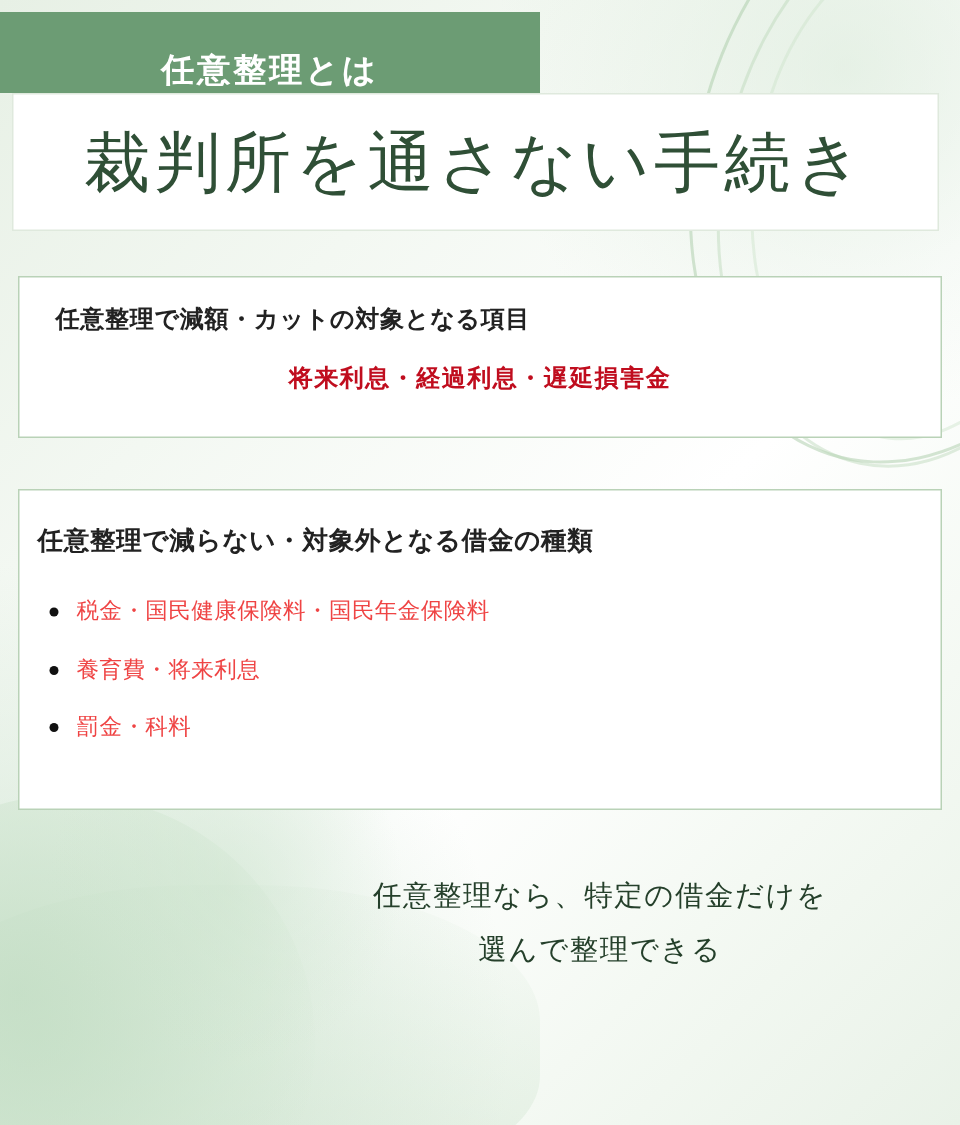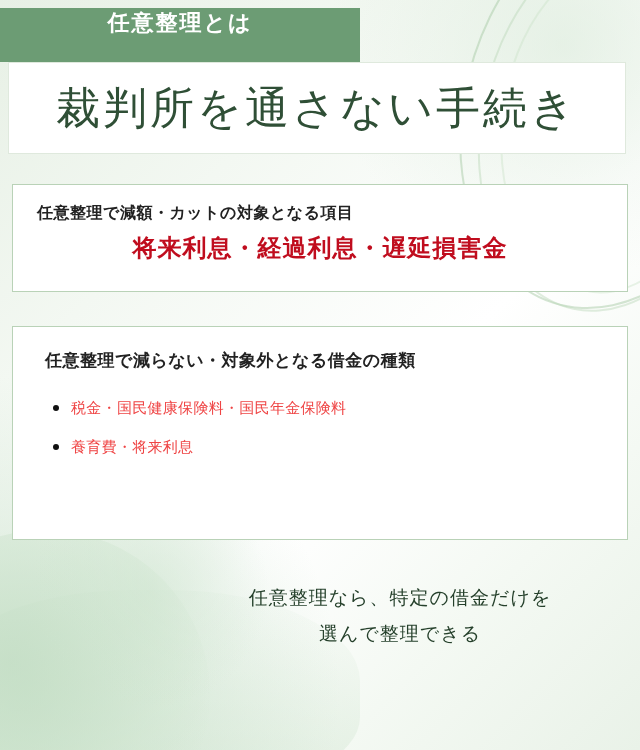--- a/index.html
+++ b/index.html
@@ -62,21 +62,21 @@
 
   
   .header-tab {
     position: absolute;
     left: 0;
     top: 8px;
     width: 360px;
     height: 54px;
     background: #6c9c74;
     display: flex;
-    align-items: flex-start;
+    align-items: flex-end;
     justify-content: center;
   }
   .header-tab-text {
     color: #ffffff;
     font-size: 22px;
     font-weight: 700;
     letter-spacing: 2px;
   }
 
   .title-band {
@@ -113,34 +113,34 @@
     height: 108px;
     padding: 18px 24px 0 24px;
   }
   .card-a-heading {
     font-size: 16px;
     font-weight: 700;
     color: #222222;
     letter-spacing: 0.5px;
   }
   .card-a-emphasis {
-    margin-top: 8px;
+    margin-top: 18px;
     text-align: center;
-    font-size: 24px;
+    font-size: 16px;
     font-weight: 700;
     color: #c00d1e;
     letter-spacing: 1px;
   }
 
   .card-b {
     left: 12px;
     top: 326px;
     width: 616px;
     height: 214px;
-    padding: 22px 28px 0 32px;
+    padding: 22px 28px 0 12px;
   }
   .card-b-heading {
     font-size: 17px;
     font-weight: 700;
     color: #222222;
     letter-spacing: 0.5px;
   }
   .bullet-list {
     margin: 26px 0 0 0;
     padding: 0 0 0 26px;
@@ -201,20 +201,21 @@
   <div class="card card-a">
     <div class="card-a-heading">任意整理で減額・カットの対象となる項目</div>
     <div class="card-a-emphasis">将来利息・経過利息・遅延損害金</div>
   </div>
 
   <div class="card card-b">
     <div class="card-b-heading">任意整理で減らない・対象外となる借金の種類</div>
     <ul class="bullet-list">
       <li>税金・国民健康保険料・国民年金保険料</li>
       <li>養育費・将来利息</li>
+      <li>罰金・科料</li>
     </ul>
   </div>
 
   <div class="footnote">
     <div>任意整理なら、特定の借金だけを</div>
     <div>選んで整理できる</div>
   </div>
 
 </div>
 

